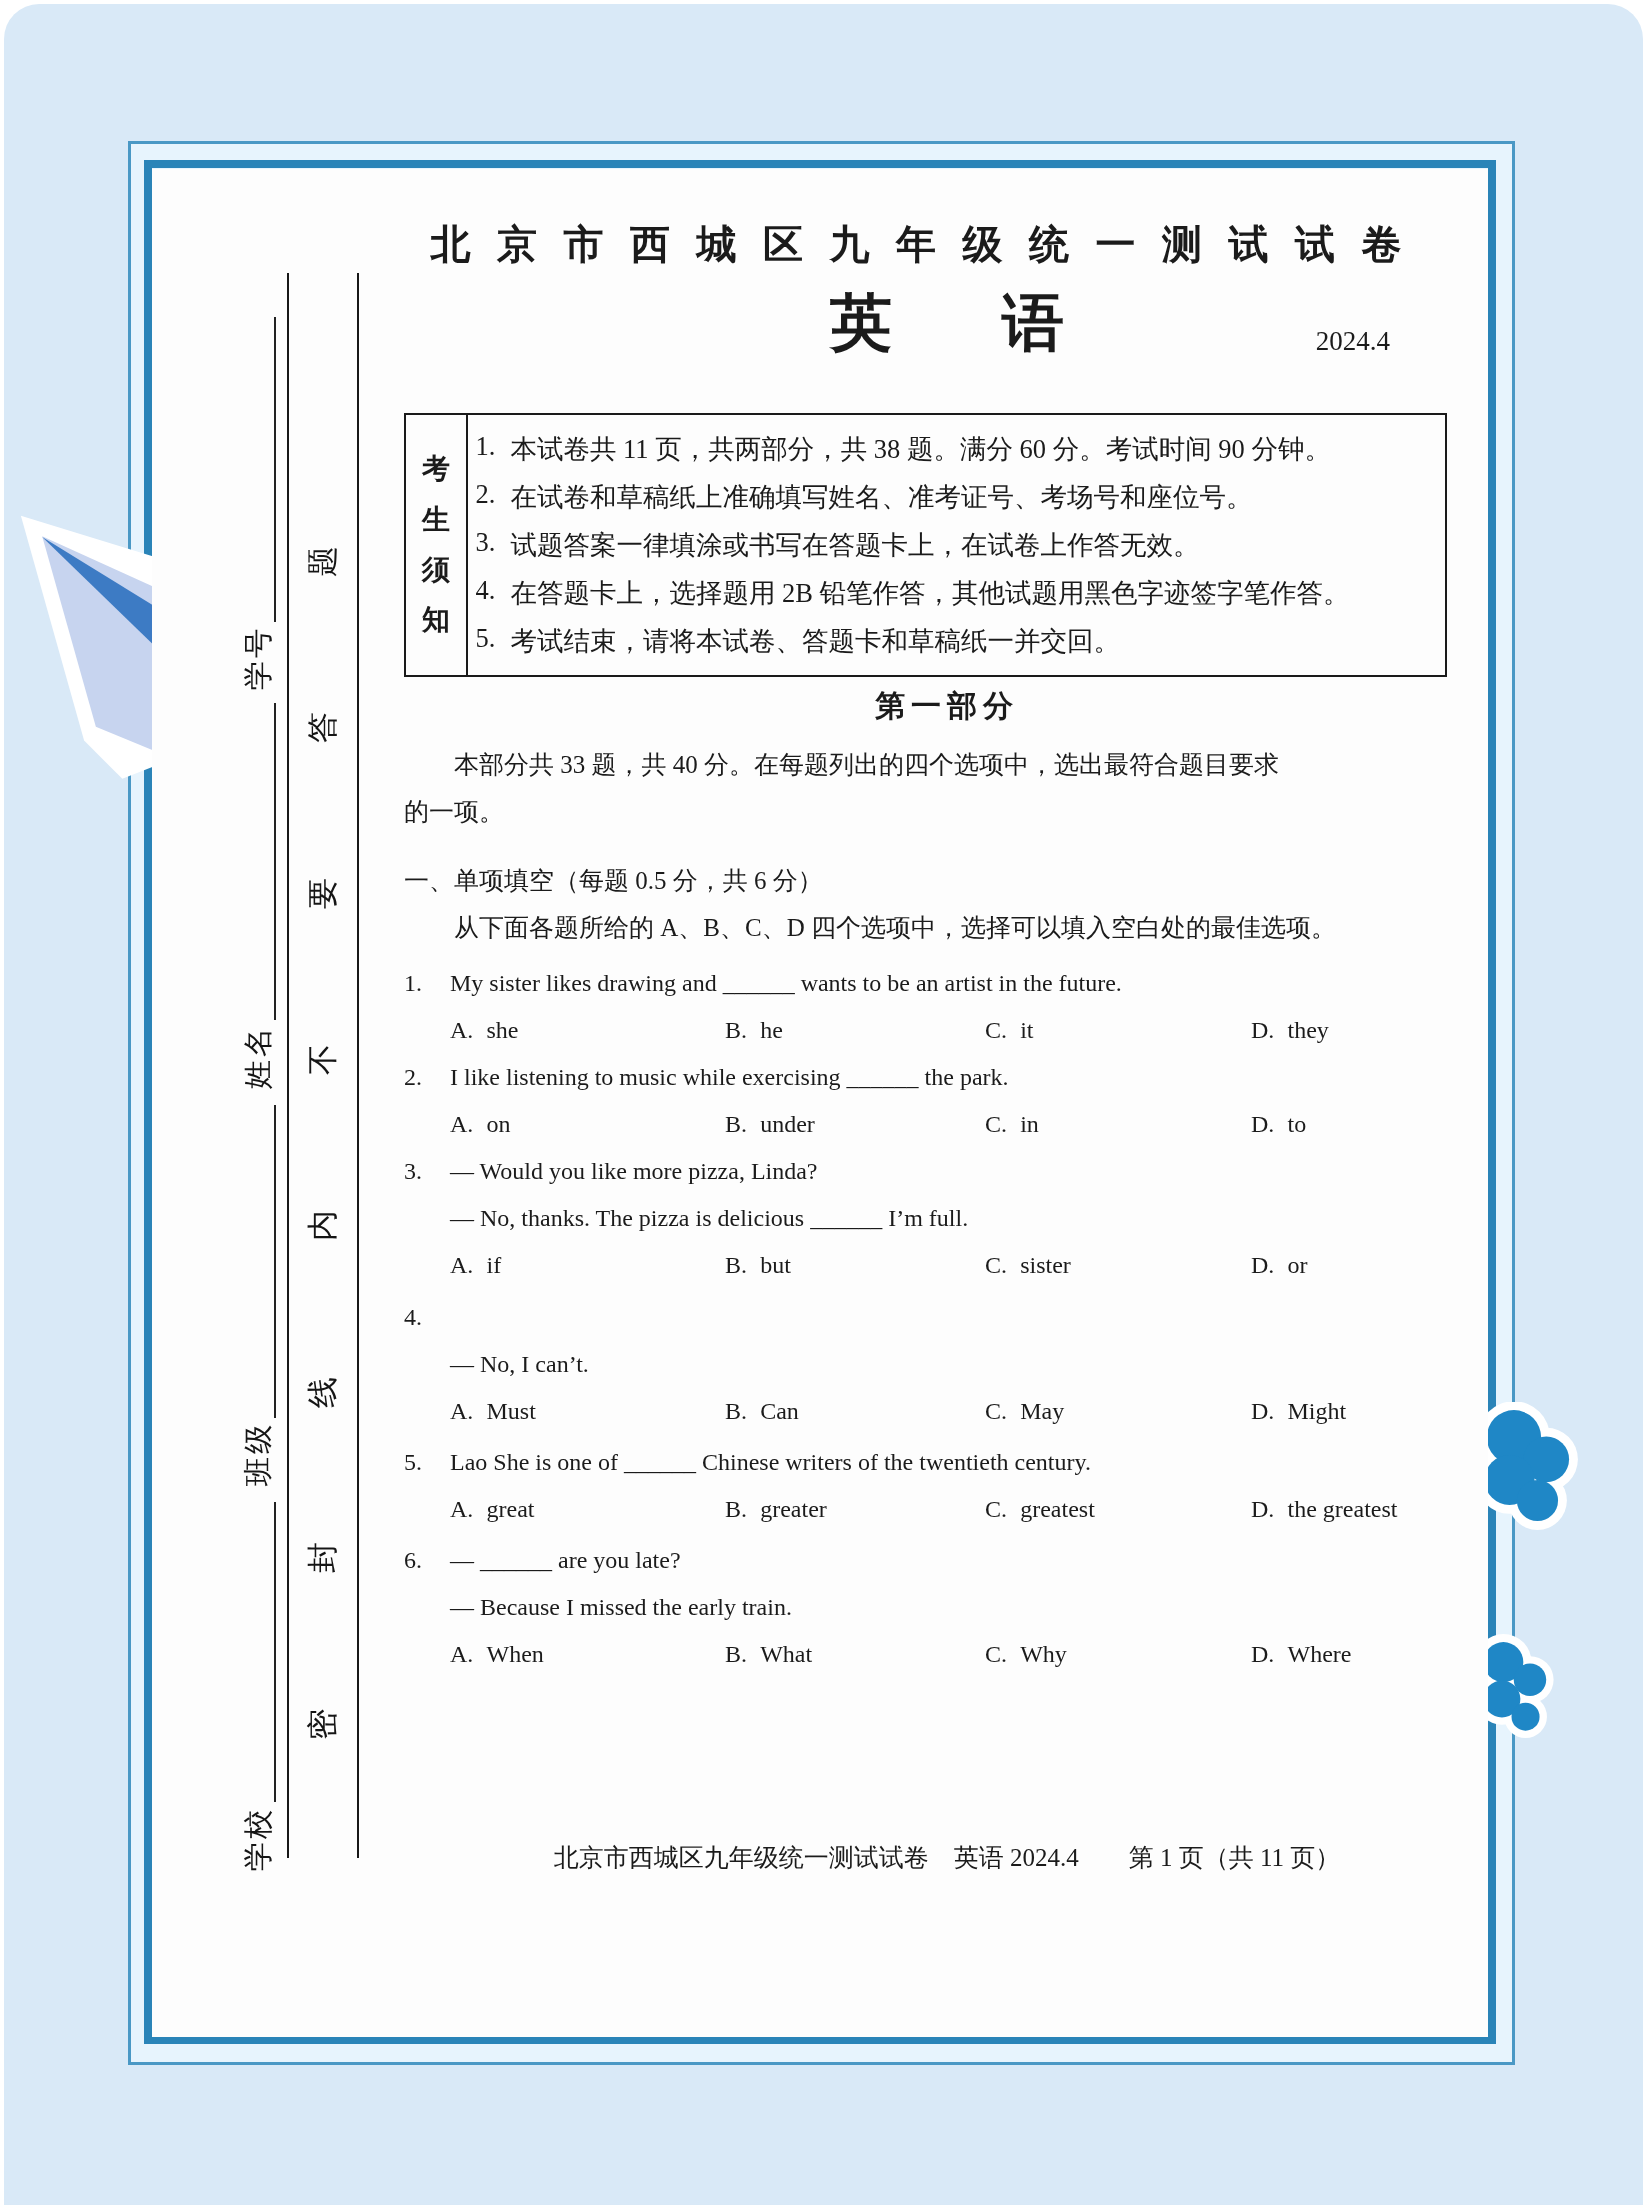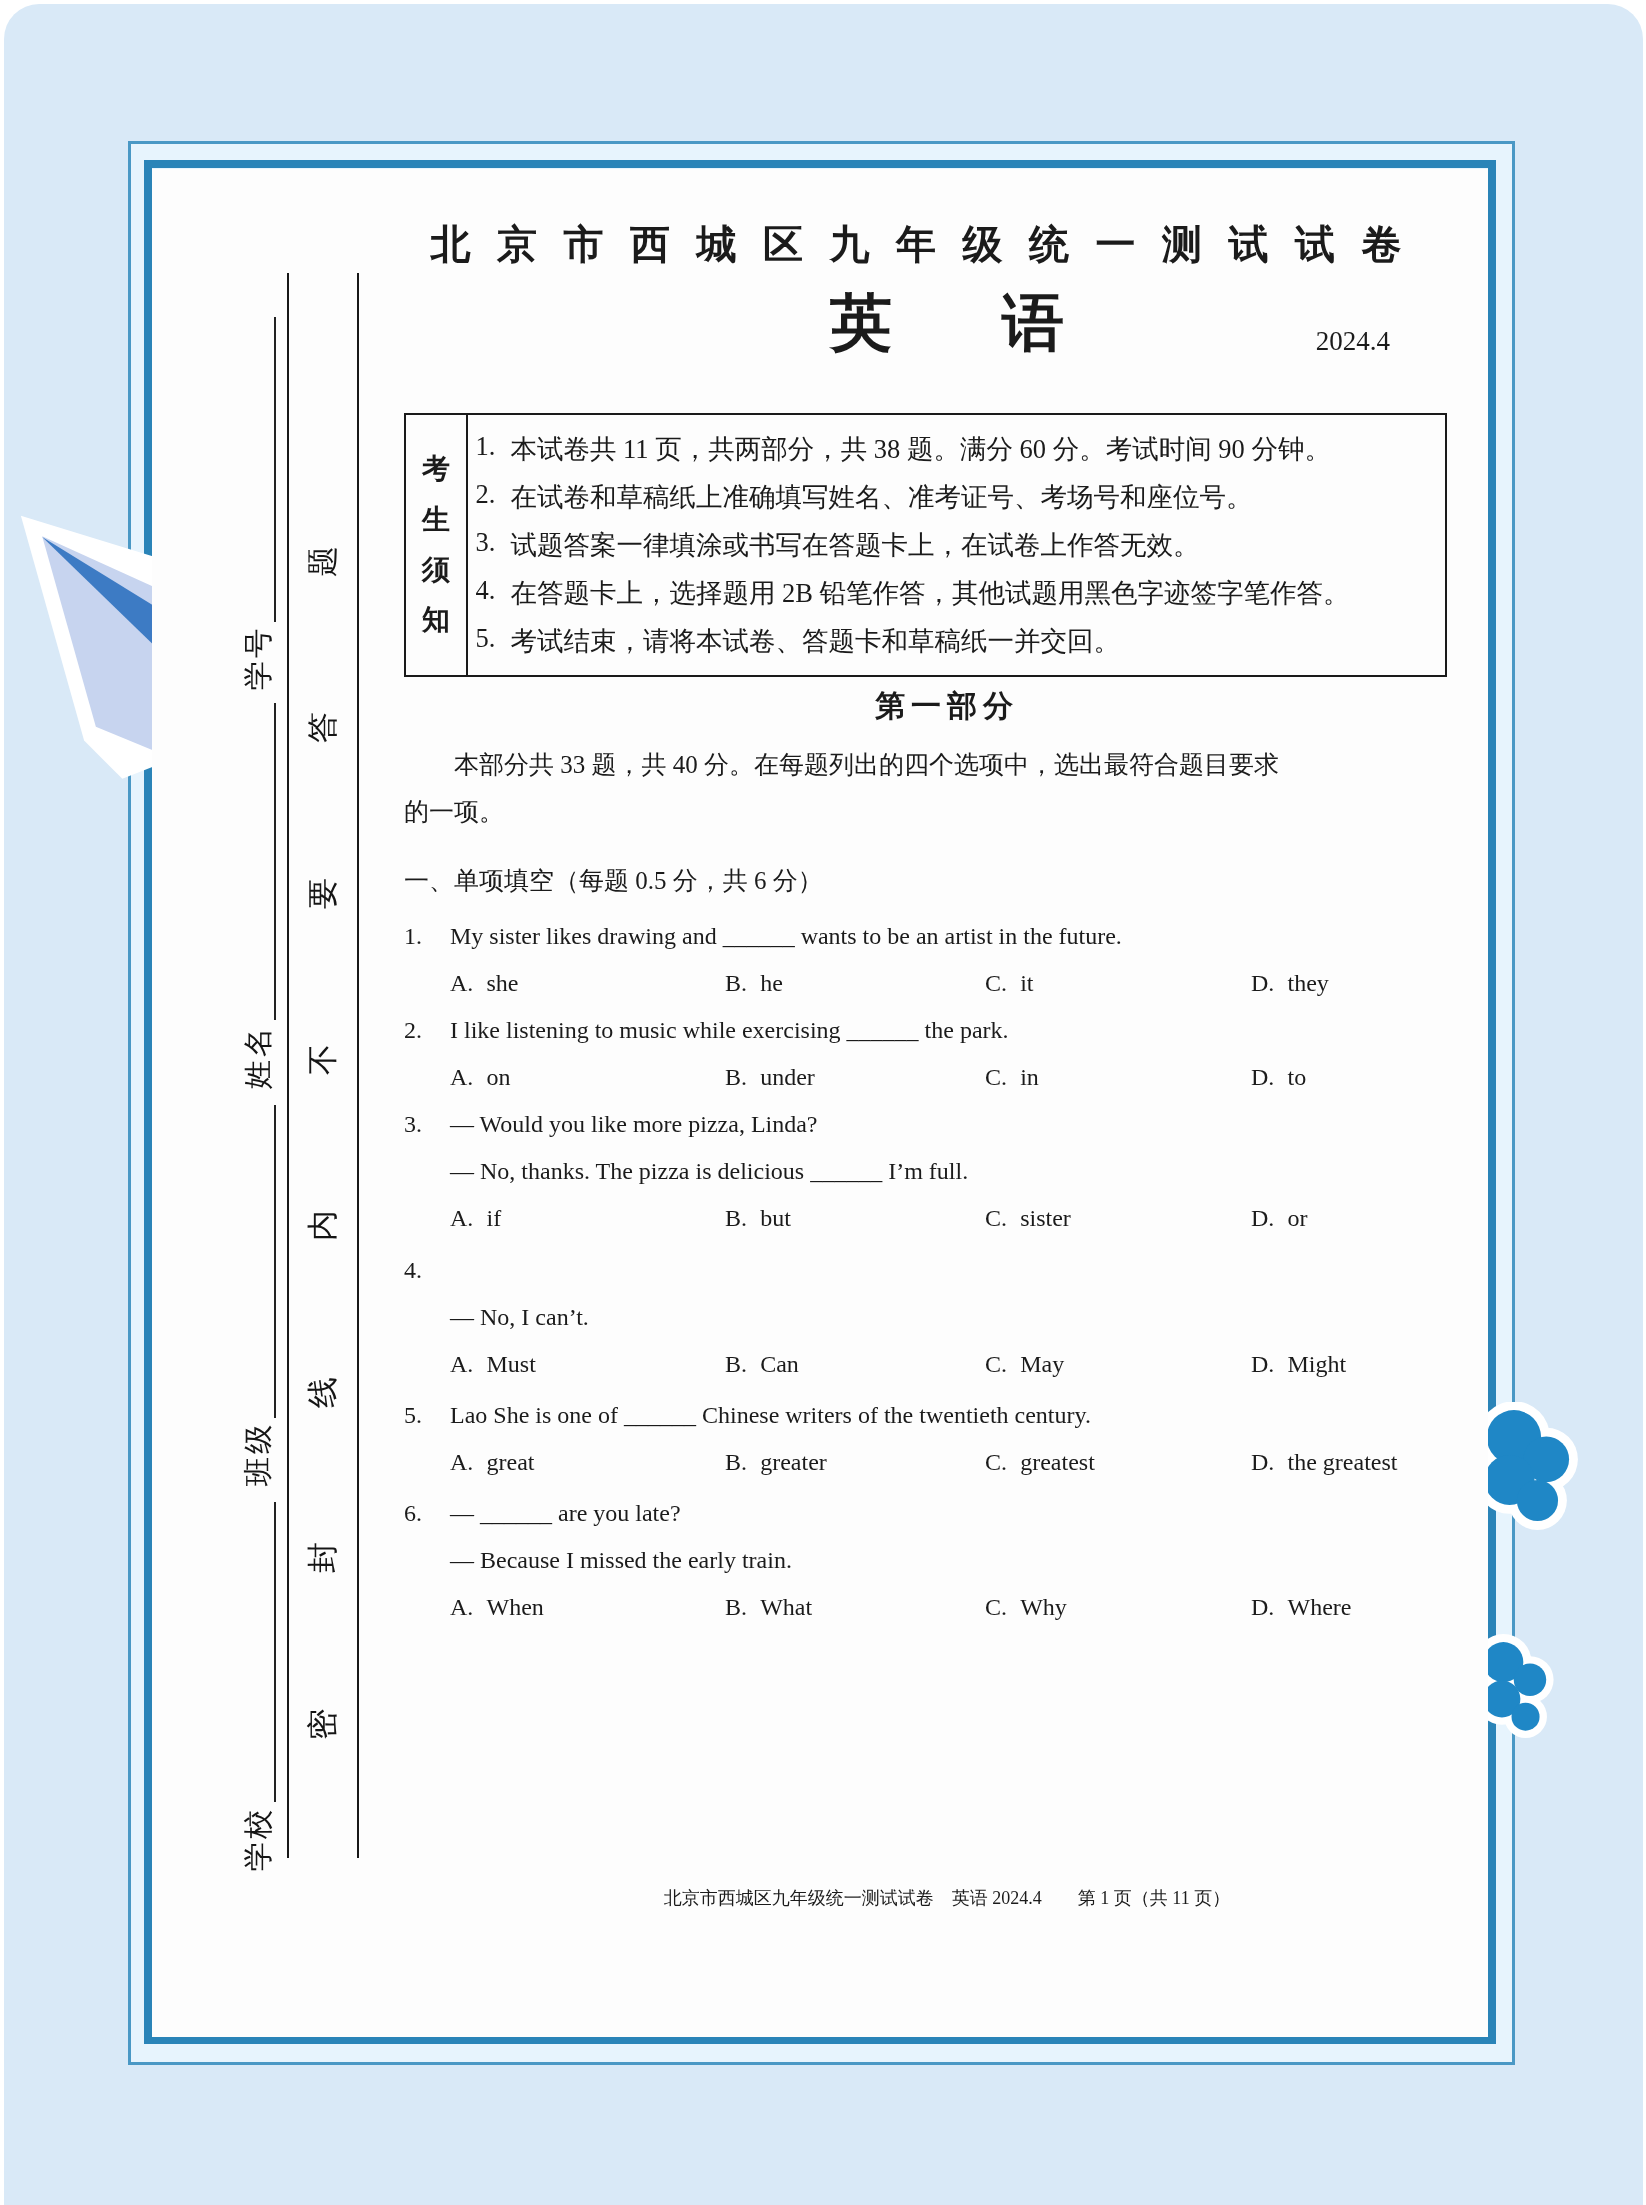--- a/index.html
+++ b/index.html
@@ -53,22 +53,22 @@
   .line { height:47px; line-height:47px; font-size:25px; white-space:nowrap; }
   .indent2 { text-indent:50px; }
   .mt20 { margin-top:14.7px; } .mt30 { margin-top:22px; } .mt12 { margin-top:8.8px; } .mt6 { margin-top:4.4px; }
 
   .q-line { display:flex; height:47px; line-height:47px; font-size:24px; white-space:nowrap; }
   .qnum { width:46px; flex:0 0 46px; }
   .opts { display:grid; grid-template-columns:275px 260px 266px 1fr; padding-left:46px;
           height:47px; line-height:47px; font-size:24px; }
   .opt-letter { margin-right:13.2px; }
 
-  .footer { position:absolute; top:1717px; left:0; width:100%; text-align:center;
-            font-size:18px; white-space:nowrap; }
+  .footer { position:absolute; top:1672px; left:0; width:100%; text-align:center;
+            font-size:25px; white-space:nowrap; }
 </style>
 </head>
 <body>
 
 <div id="canvas">
   <div class="card"></div>
   <div class="frame-outer"></div>
   <div class="frame-inner"></div>
 
   <svg class="deco" style="left:14.7px;top:508px;" width="147" height="280" viewBox="0 0 200 380">
@@ -167,20 +167,21 @@
             <span class="num">5.</span>
             <span>考试结束，请将本试卷、答题卡和草稿纸一并交回。</span>
           </div>
         </div>
       </div>
 
       <div class="part-heading">第一部分</div>
       <div class="line indent2 mt20">本部分共 33 题，共 40 分。在每题列出的四个选项中，选出最符合题目要求</div>
       <div class="line">的一项。</div>
       <div class="line mt30">一、单项填空（每题 0.5 分，共 6 分）</div>
+      <div class="line indent2">从下面各题所给的 A、B、C、D 四个选项中，选择可以填入空白处的最佳选项。</div>
 
       <div class="question mt12">
         <div class="q-line">
           <span class="qnum">1.</span>
           <span>My sister likes drawing and ______ wants to be an artist in the future.</span>
         </div>
         <div class="opts">
           <div><span class="opt-letter">A.</span><span>she</span></div>
           <div><span class="opt-letter">B.</span><span>he</span></div>
           <div><span class="opt-letter">C.</span><span>it</span></div>

